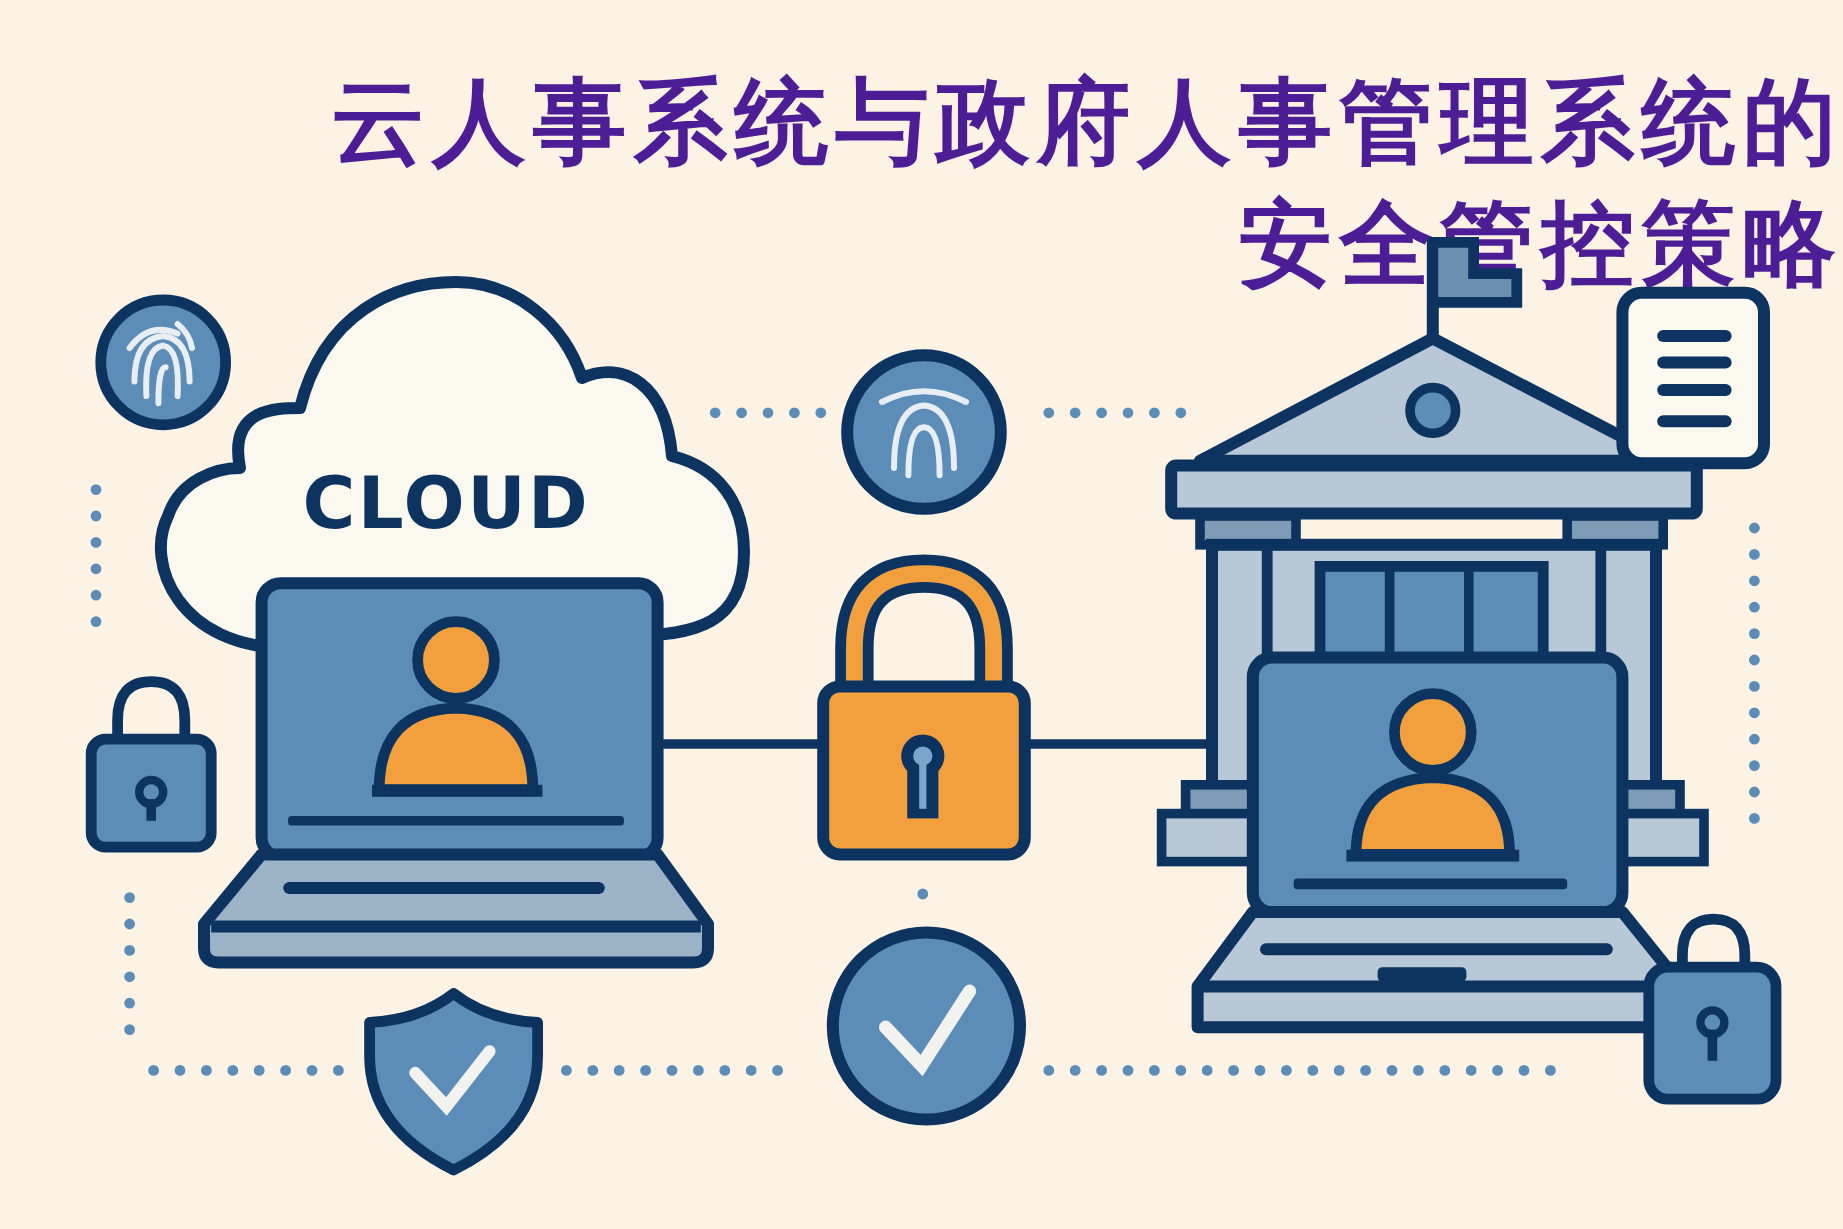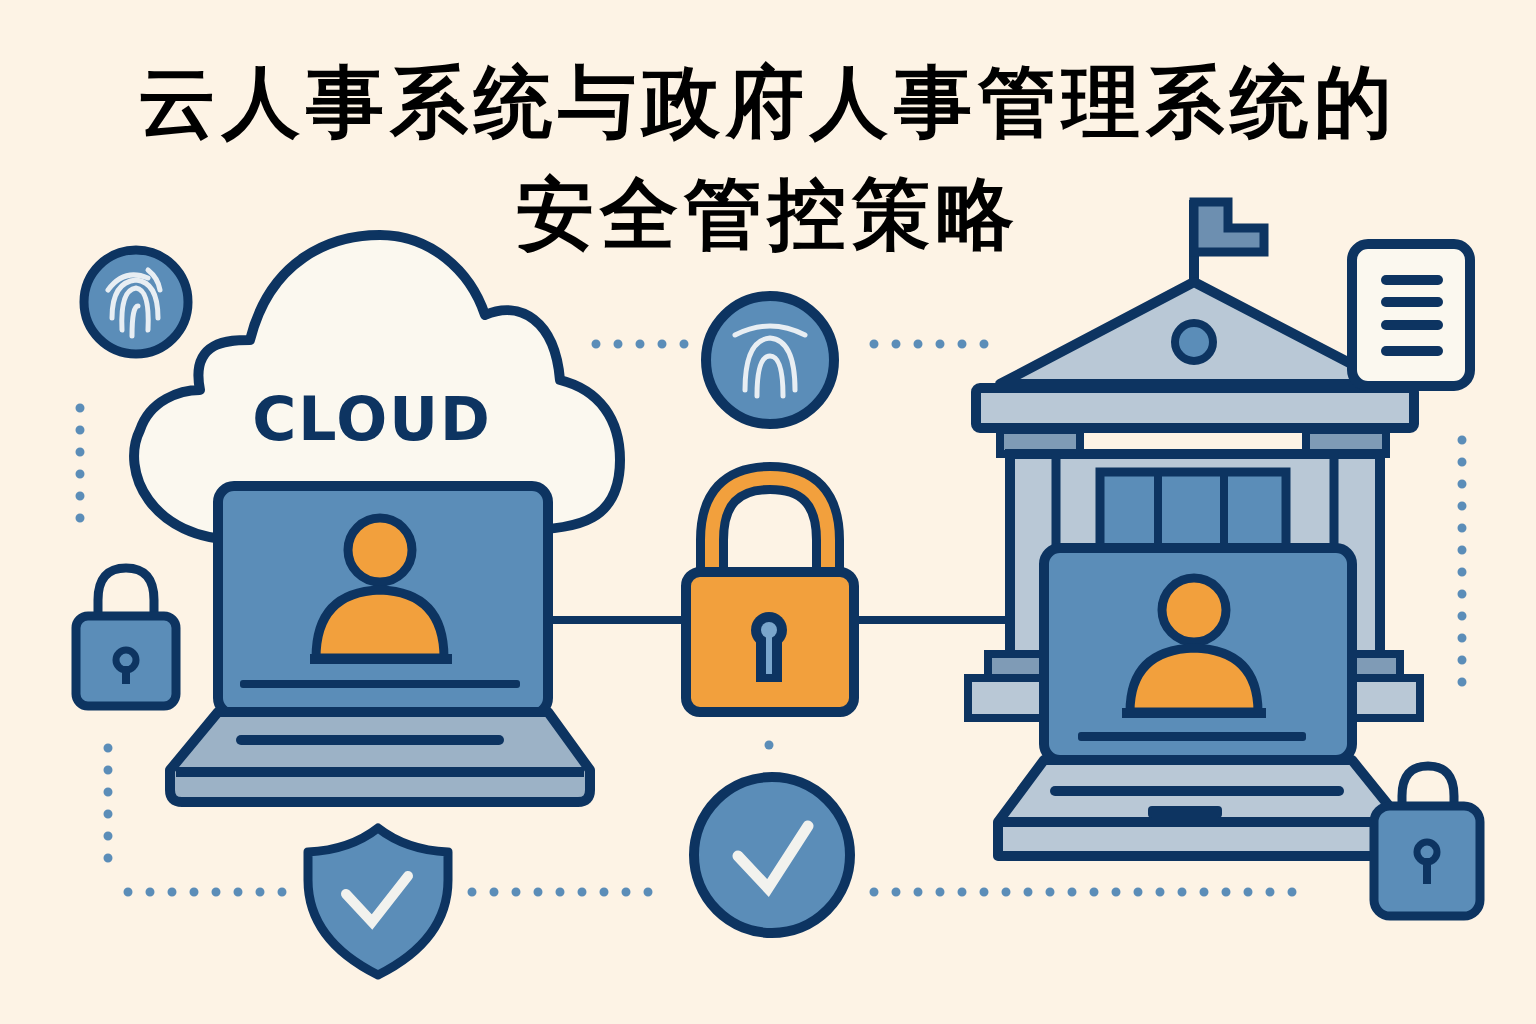--- a/index.html
+++ b/index.html
@@ -1,19 +1,19 @@
 <!DOCTYPE html>
 <html><head>
 <meta charset="utf-8">
 <style>
   html, body { margin:0; padding:0; }
   body { width:1536px; height:1024px; background:#fdf3e5; overflow:hidden; position:relative; font-family:"DejaVu Sans", sans-serif; }
-  .title { position:absolute; left:0; width:1536px; text-align:center; color:#000000; font-weight:bold; letter-spacing:6px; }
+  .title { position:absolute; left:0; width:1536px; text-align:right; color:#4c1d95; font-weight:bold; letter-spacing:6px; }
   .t1 { top:52px; font-size:78px; line-height:100px; }
-  .t2 { top:164px; font-size:78px; line-height:100px; }
+  .t2 { top:154px; font-size:78px; line-height:100px; }
   svg.scene { position:absolute; left:0; top:0; }
   .cloud-label { font-family:"DejaVu Sans", sans-serif; font-weight:bold; font-size:60px; fill:#0d3461; letter-spacing:2px; }
 </style>
 </head>
 <body>
 
 <div class="title t1">云人事系统与政府人事管理系统的</div>
 <div class="title t2">安全管控策略</div>
 
 <svg class="scene" width="1536" height="1024" viewBox="0 0 1536 1024">

